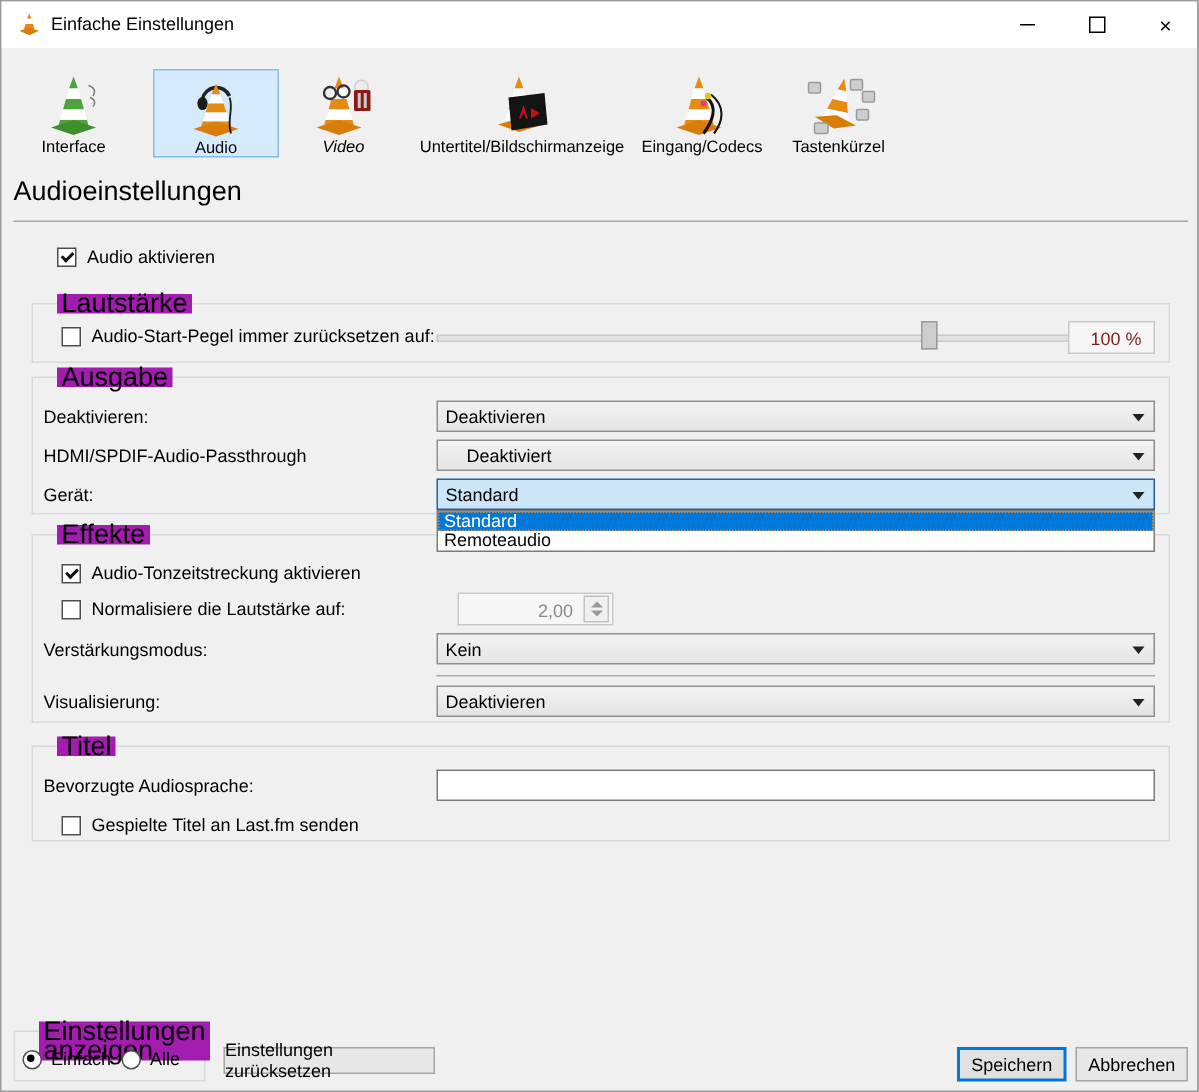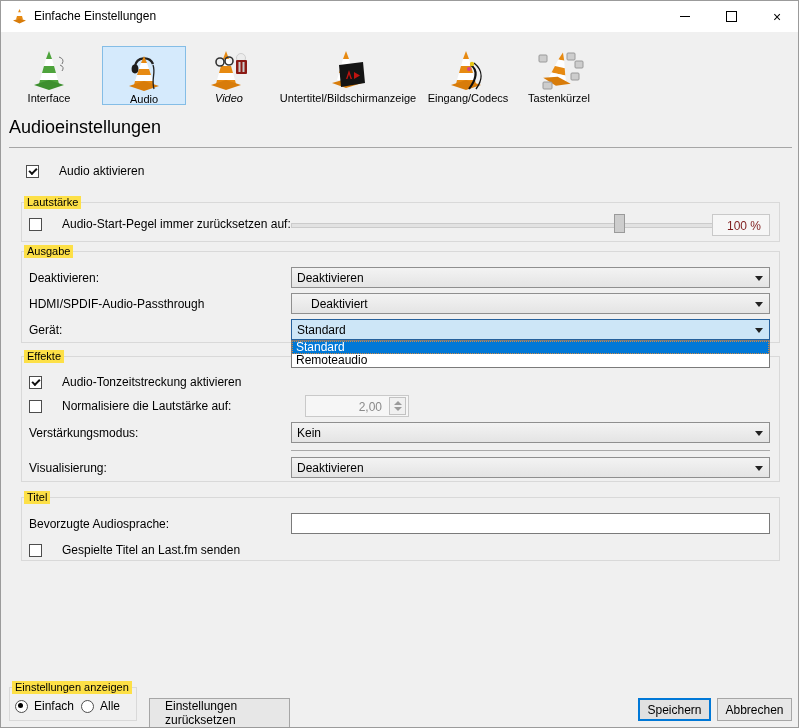--- a/index.html
+++ b/index.html
@@ -18,23 +18,23 @@
   
   .tb-item{position:absolute;top:45px;height:59px;text-align:center;cursor:default;}
   .tb-item.selected{background:#d5eafc;border:1px solid #84bde6;box-sizing:border-box;}
   .tb-icon{height:44px;display:flex;align-items:center;justify-content:center;padding-top:2px;}
   .tb-label{font-size:11px;line-height:12px;}
   
   .page-heading{position:absolute;left:8px;top:116px;font-size:18px;}
   .heading-rule{position:absolute;left:8px;top:146px;width:783px;border-top:1px solid #a6a6a6;}
   
   .group{position:absolute;border:1px solid #d9d9d9;box-sizing:border-box;}
-  .group-label{position:absolute;top:-7px;left:2px;background:#fde047;padding:0 3px;font-size:11px;line-height:13px;}
-  
-  .check-row{position:absolute;display:flex;align-items:center;gap:20px;}
+  .group-label{position:absolute;top:-7px;left:16px;background:#a21caf;padding:0 3px;font-size:18px;line-height:13px;}
+  
+  .check-row{position:absolute;display:flex;align-items:center;gap:7px;margin-left:12px;}
   .cb{width:13px;height:13px;background:#fff;border:1px solid #4d4d4d;box-sizing:border-box;position:relative;flex:0 0 auto;}
   .cb.checked::after{content:"";position:absolute;left:2px;top:2px;width:6px;height:3px;
       border-left:2px solid #101010;border-bottom:2px solid #101010;transform:rotate(-45deg);}
   .radio{width:13px;height:13px;border:1px solid #4d4d4d;border-radius:50%;background:#fff;box-sizing:border-box;position:relative;flex:0 0 auto;}
   .radio.sel::after{content:"";position:absolute;left:2px;top:2px;width:5px;height:5px;border-radius:50%;background:#000;}
   
   .flabel{position:absolute;left:28px;font-size:12px;}
   .combo{position:absolute;left:290px;width:479px;height:21px;box-sizing:border-box;
          background:linear-gradient(#f3f3f3,#e4e4e4);border:1px solid #8f8f8f;
          padding:3px 20px 0 5px;font-size:12px;line-height:14px;white-space:nowrap;overflow:hidden;}
@@ -284,17 +284,17 @@
     <span class="group-label">Einstellungen anzeigen</span>
   </div>
   <div class="radio-row" style="left:14px;top:698px;">
     <span class="radio sel"></span>
     <span>Einfach</span>
   </div>
   <div class="radio-row" style="left:80px;top:698px;">
     <span class="radio"></span>
     <span>Alle</span>
   </div>
-  <div class="btn" style="left:148px;top:697px;width:141px;height:30px;padding-left:15px;">Einstellungen zurücksetzen</div>
+  <div class="btn" style="left:148px;top:697px;width:141px;height:18px;">Einstellungen zurücksetzen</div>
   <div class="btn default" style="left:637px;top:697px;width:73px;height:23px;">Speichern</div>
   <div class="btn" style="left:716px;top:697px;width:75px;height:23px;">Abbrechen</div>
 
 </div>
 
 </body></html>

